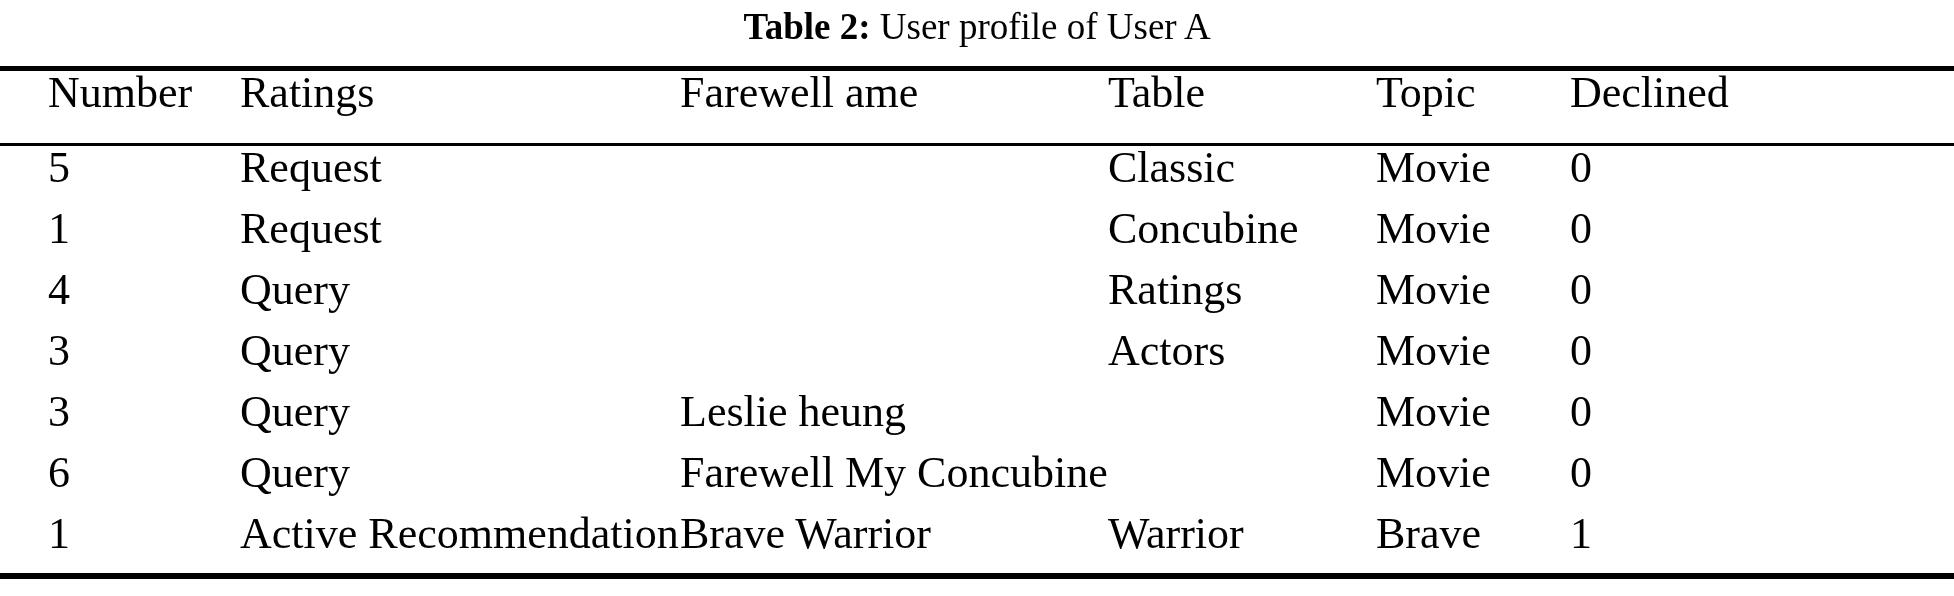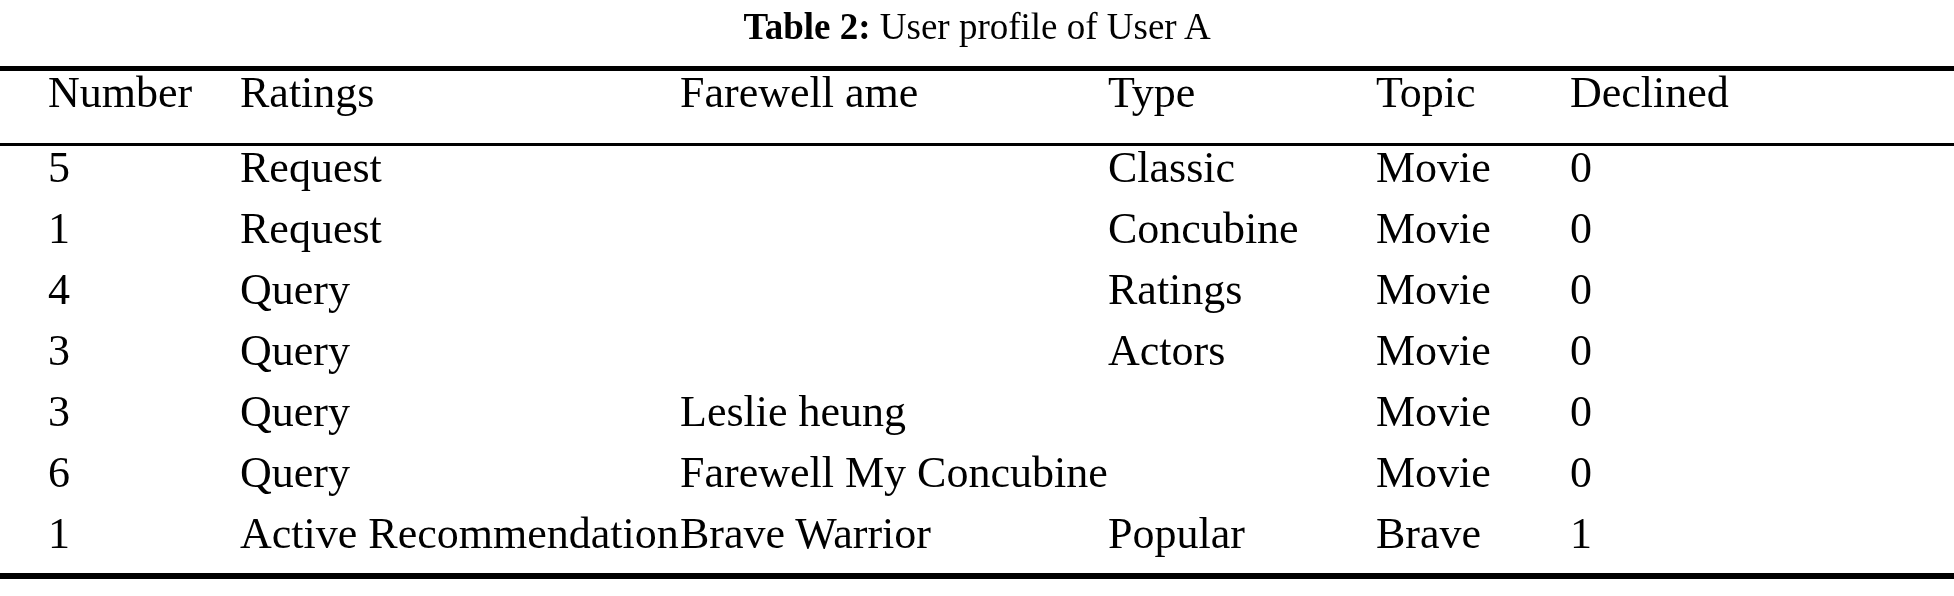--- a/index.html
+++ b/index.html
@@ -98,21 +98,21 @@
       <col class="col-specific">
       <col class="col-type">
       <col class="col-topic">
       <col class="col-declined">
     </colgroup>
     <thead>
       <tr>
         <th>Number</th>
         <th>Ratings</th>
         <th>Farewell ame</th>
-        <th>Type</th>
+        <th>Table</th>
         <th>Topic</th>
         <th>Declined</th>
       </tr>
     </thead>
   </table>
 
   <div class="rule rule-mid"></div>
 
   <table class="tbl">
     <colgroup>
@@ -169,21 +169,21 @@
         <td>Query</td>
         <td>Farewell My Concubine</td>
         <td></td>
         <td>Movie</td>
         <td>0</td>
       </tr>
       <tr>
         <td>1</td>
         <td>Active Recommendation</td>
         <td>Brave Warrior</td>
-        <td>Popular</td>
+        <td>Warrior</td>
         <td>Brave</td>
         <td>1</td>
       </tr>
     </tbody>
   </table>
 
   <div class="rule rule-bottom"></div>
 
 </div>
 

